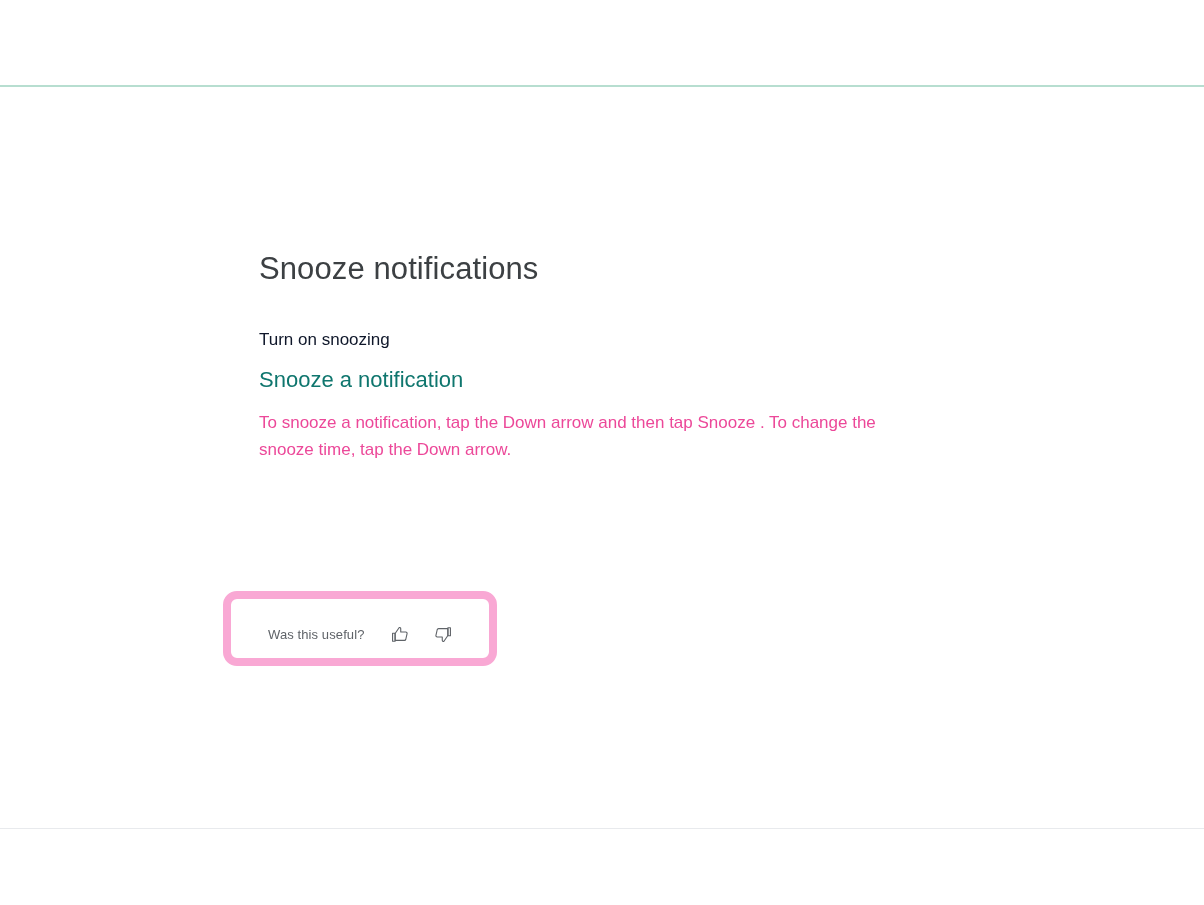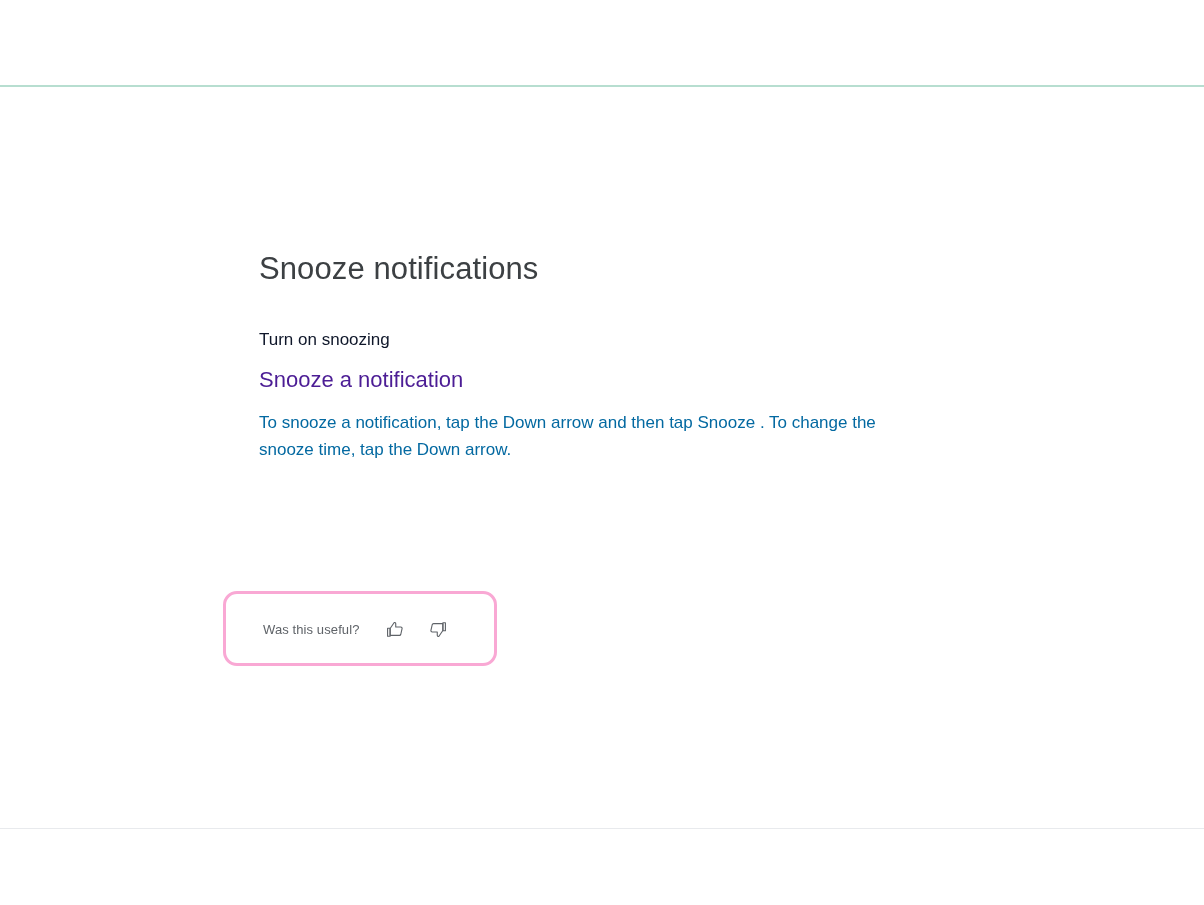--- a/index.html
+++ b/index.html
@@ -77,41 +77,41 @@
     padding-left: 4px;
   }
   ol.steps b {
     font-weight: 700;
     color: #202124;
   }
 
   .section-title {
     font-size: 22px;
     font-weight: 400;
-    color: #4c1d95;
+    color: #0f766e;
     margin: 0 0 14px 0;
     line-height: 1.3;
   }
 
   .body-text {
     font-size: 17px;
-    color: #0369a1;
+    color: #ec4899;
     line-height: 1.62;
     margin: 0;
     max-width: 666px;
   }
 
   
   .feedback-wrap {
     position: absolute;
     left: 223px;
     top: 591px;
     width: 274px;
     height: 75px;
-    border: 3px solid #f9a8d4;
+    border: 8px solid #f9a8d4;
     border-radius: 14px;
     box-sizing: border-box;
   }
 
   .feedback-row {
     position: absolute;
     left: 37px;
     top: 23px;
     display: flex;
     align-items: center;

